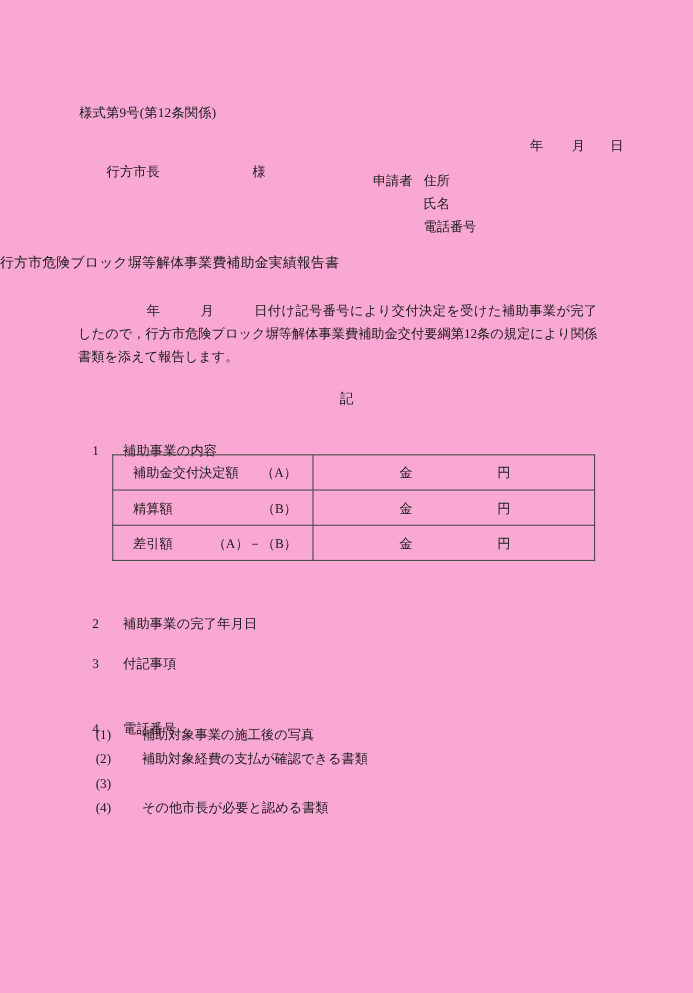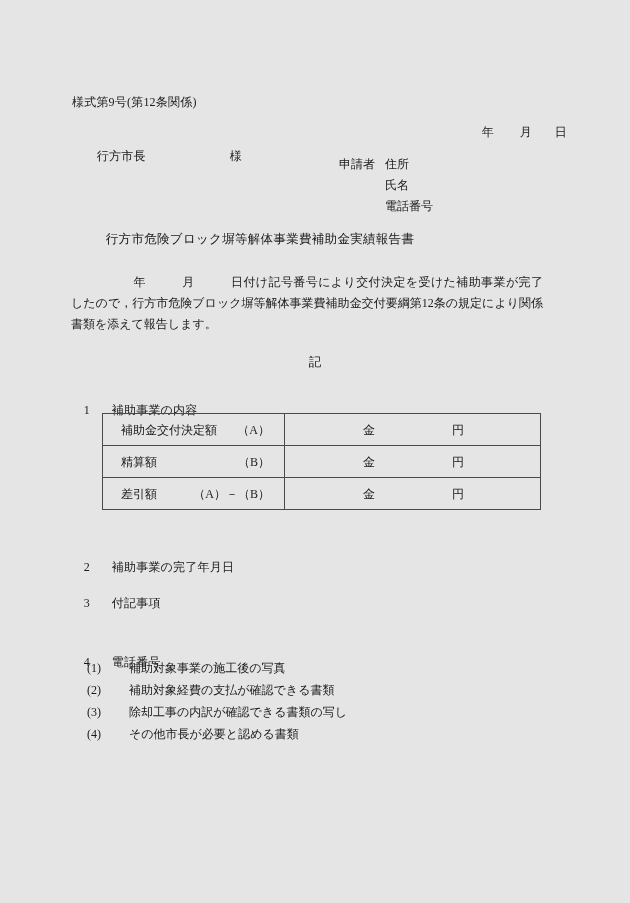--- a/index.html
+++ b/index.html
@@ -12,21 +12,21 @@
     font-family: "Liberation Serif", "DejaVu Serif", serif;
     color: #1a1a1a;
     -webkit-font-smoothing: antialiased;
   }
 
   
   .page {
     position: relative;
     width: 630px;
     height: 903px;
-    background: #e5e5e5;
+    background: #f9a8d4;
     overflow: hidden;
     font-size: 11.5px;
     line-height: 1.0;
   }
 
   
   .t {
     position: absolute;
     white-space: pre;
     letter-spacing: 0.2px;
@@ -78,21 +78,20 @@
     white-space: pre;
     text-align: right;
   }
 
   
   .doc-title {
     position: absolute;
     left: 0;
     top: 233px;
     width: 520px;
-    text-align: center;
     font-size: 12.5px;
     letter-spacing: 0.3px;
   }
 
   
   .body-para {
     position: absolute;
     left: 71px;
     top: 272px;
     width: 472px;
@@ -294,21 +293,20 @@
     <div class="attach-item">
       <span class="attach-num">(1)</span>
       <span class="attach-text">補助対象事業の施工後の写真</span>
     </div>
     <div class="attach-item">
       <span class="attach-num">(2)</span>
       <span class="attach-text">補助対象経費の支払が確認できる書類</span>
     </div>
     <div class="attach-item">
       <span class="attach-num">(3)</span>
-      <span class="attach-text">除却工事の内訳が確認できる書類の写し</span>
     </div>
     <div class="attach-item">
       <span class="attach-num">(4)</span>
       <span class="attach-text">その他市長が必要と認める書類</span>
     </div>
   </div>
 
 </div>
 
 </body></html>

